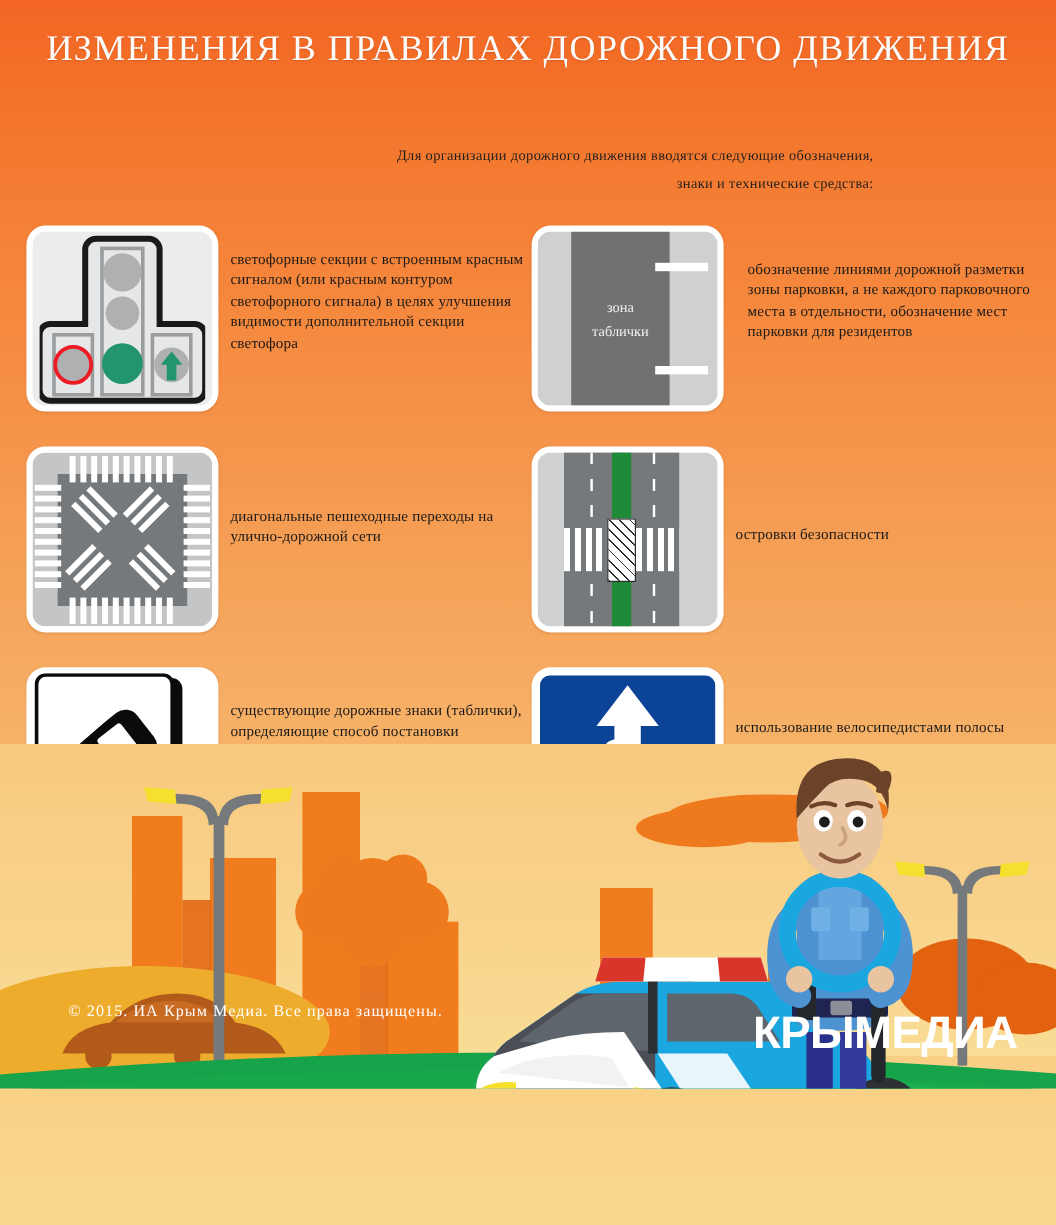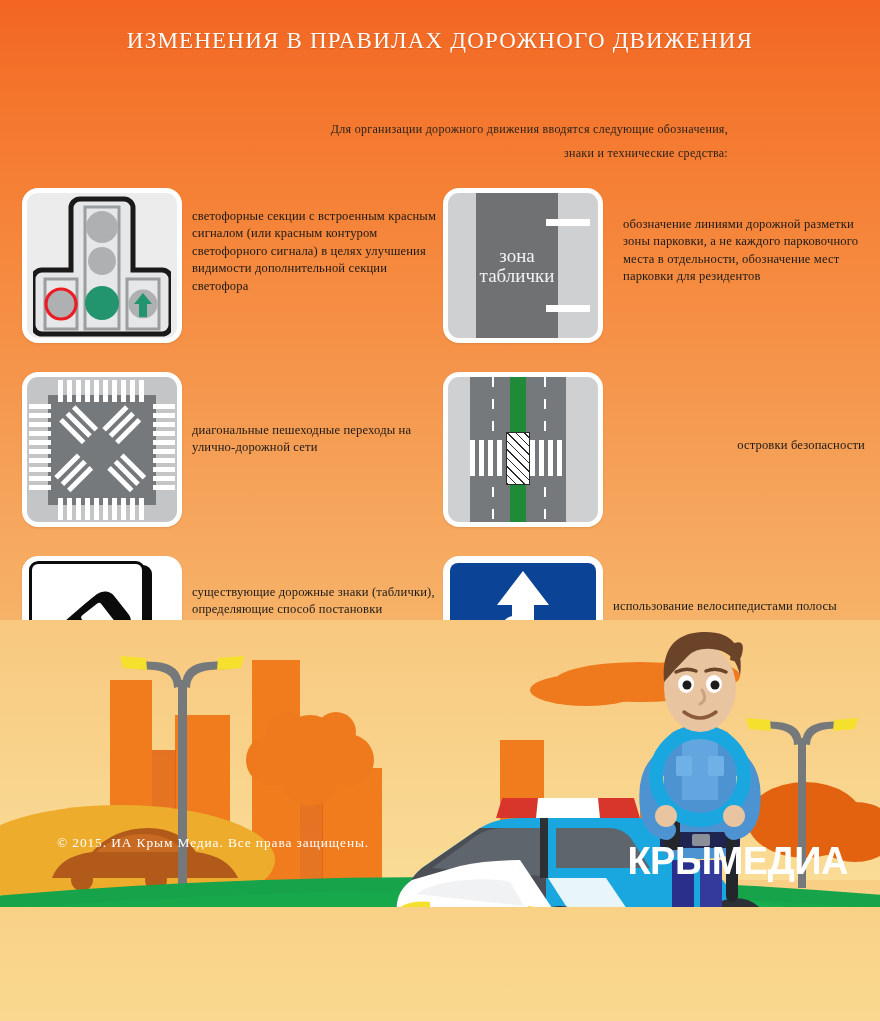--- a/index.html
+++ b/index.html
@@ -9,21 +9,21 @@
     background:#f3a14a;
   }
   #poster{
     position:relative;width:880px;height:1021px;overflow:hidden;
     background:linear-gradient(180deg,#f26522 0%,#f4762d 10%,#f5873c 24%,#f59950 40%,#f6ad63 56%,#f7bd72 70%,#f8cd83 84%,#f9d98f 100%);
   }
 
   
   .title{
     position:absolute;top:26px;left:0;width:880px;text-align:center;
-    color:#fdfdfd;font-family:"Liberation Serif",serif;font-size:23px;
+    color:#fdfdfd;font-family:"Liberation Serif",serif;font-size:30px;
     letter-spacing:1.2px;line-height:30px;font-weight:400;
     text-shadow:0 1px 1px rgba(120,45,10,.25);
   }
   .subtitle{
     position:absolute;top:117px;left:0;width:728px;text-align:right;
     color:#231f1c;font-family:"Liberation Serif",serif;font-size:12px;
     line-height:24px;letter-spacing:.3px;
   }
 
   
@@ -40,37 +40,37 @@
   }
 
   
   #card-traffic-light{left:22px;top:188px;}
   #card-traffic-light .caption{left:170px;top:20px;width:250px;}
   #card-parking-zone{left:443px;top:188px;}
   #card-parking-zone .caption{left:180px;top:28px;width:252px;}
   #card-diagonal-crossing{left:22px;top:372px;}
   #card-diagonal-crossing .caption{left:170px;top:50px;width:250px;}
   #card-safety-island{left:443px;top:372px;}
-  #card-safety-island .caption{left:170px;top:65px;width:252px;text-align:right;}
+  #card-safety-island .caption{left:170px;top:65px;width:252px;}
   #card-angle-parking{left:22px;top:556px;}
   #card-angle-parking .caption{left:170px;top:28px;width:245px;}
   #card-bike-lane{left:443px;top:556px;}
   #card-bike-lane .caption{left:170px;top:42px;width:240px;}
 
   
   .tl-bg{position:absolute;inset:0;background:#ececec;}
   .tl-shape{position:absolute;left:6px;top:2px;width:138px;height:143px;}
 
   
   .pz-light{position:absolute;inset:0;background:#cfd0d1;}
   .pz-road{position:absolute;left:28px;top:0;width:82px;height:100%;background:#6f7173;}
   .pz-dash{position:absolute;right:8px;width:44px;height:7px;background:#fff;}
   .pz-label{
     position:absolute;left:0;top:50%;transform:translateY(-50%);width:110px;text-align:center;
-    color:#f2f2f2;font-family:"Liberation Serif",serif;font-size:19px;line-height:20px;
+    color:#f2f2f2;font-family:"Liberation Serif",serif;font-size:12px;line-height:20px;
   }
 
   
   .si-shoulder{position:absolute;inset:0;background:#cfd0d1;}
   .si-road{position:absolute;left:22px;top:0;width:96px;height:100%;background:#76797b;}
   .si-green{position:absolute;left:62px;top:0;width:16px;height:100%;background:#1f8a38;}
   .si-lane{position:absolute;top:0;width:2px;height:100%;
     background:repeating-linear-gradient(180deg,#fff 0 10px,transparent 10px 22px);}
   .si-zebra{position:absolute;top:63px;height:36px;
     background:repeating-linear-gradient(90deg,#fff 0 5px,#76797b 5px 9px);}

